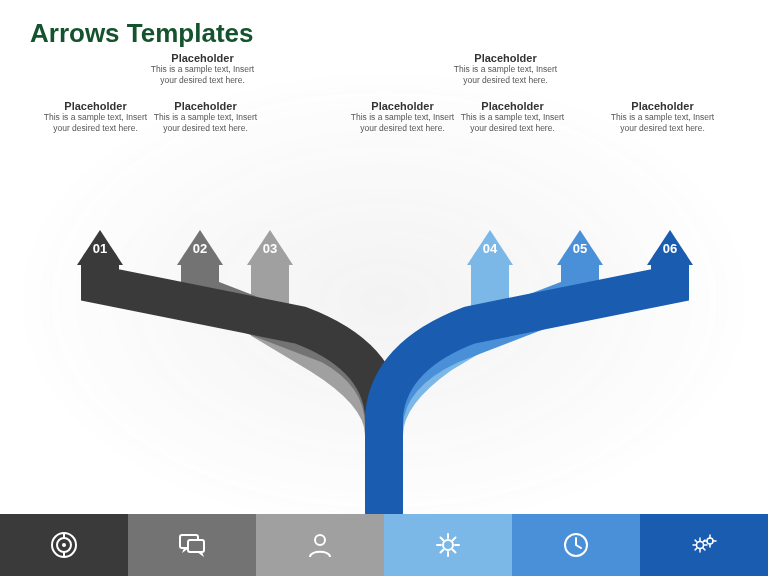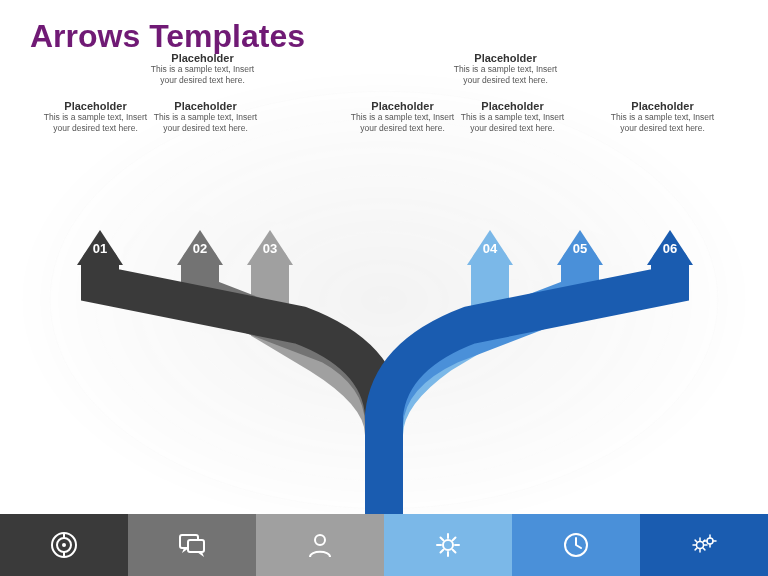--- a/index.html
+++ b/index.html
@@ -9,23 +9,23 @@
       background: #ffffff;
       font-family: Arial, sans-serif;
       overflow: hidden;
       position: relative;
     }
 
     .page-title {
       position: absolute;
       top: 18px;
       left: 30px;
-      font-size: 32px;
+      font-size: 26px;
       font-weight: bold;
-      color: #701a75;
+      color: #14532d;
     }
 
     
     .world-map-bg {
       position: absolute;
       top: 60px;
       left: 0;
       width: 100%;
       height: 480px;
       opacity: 0.08;

